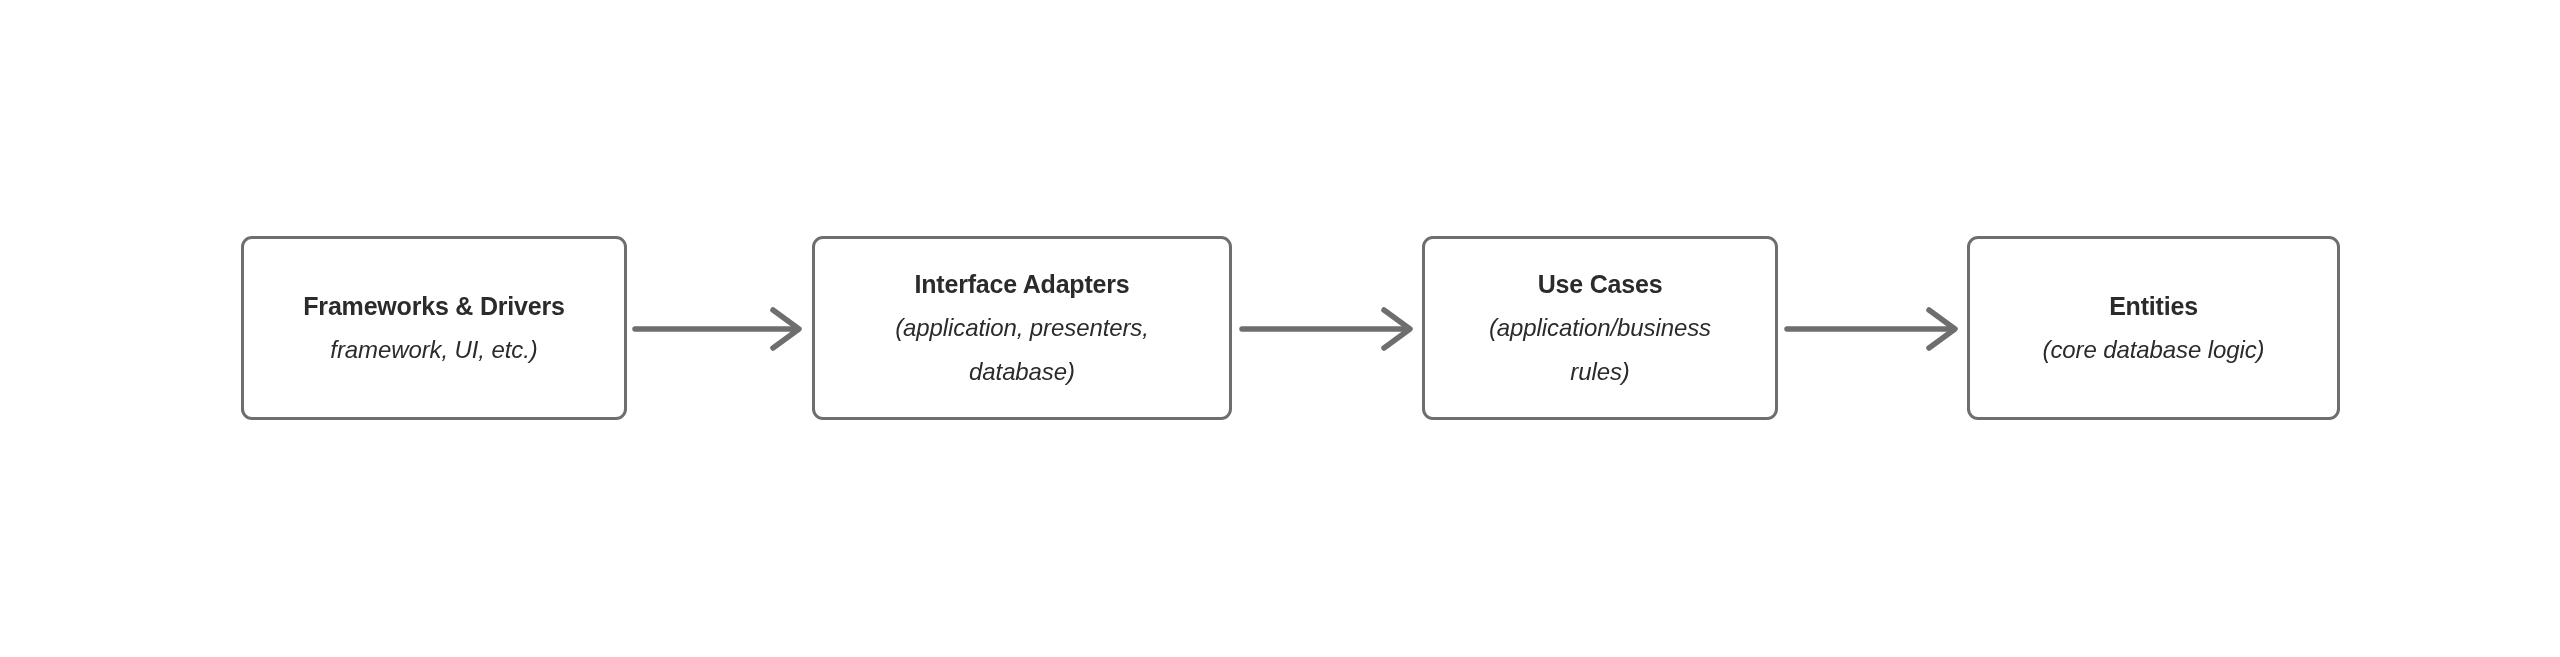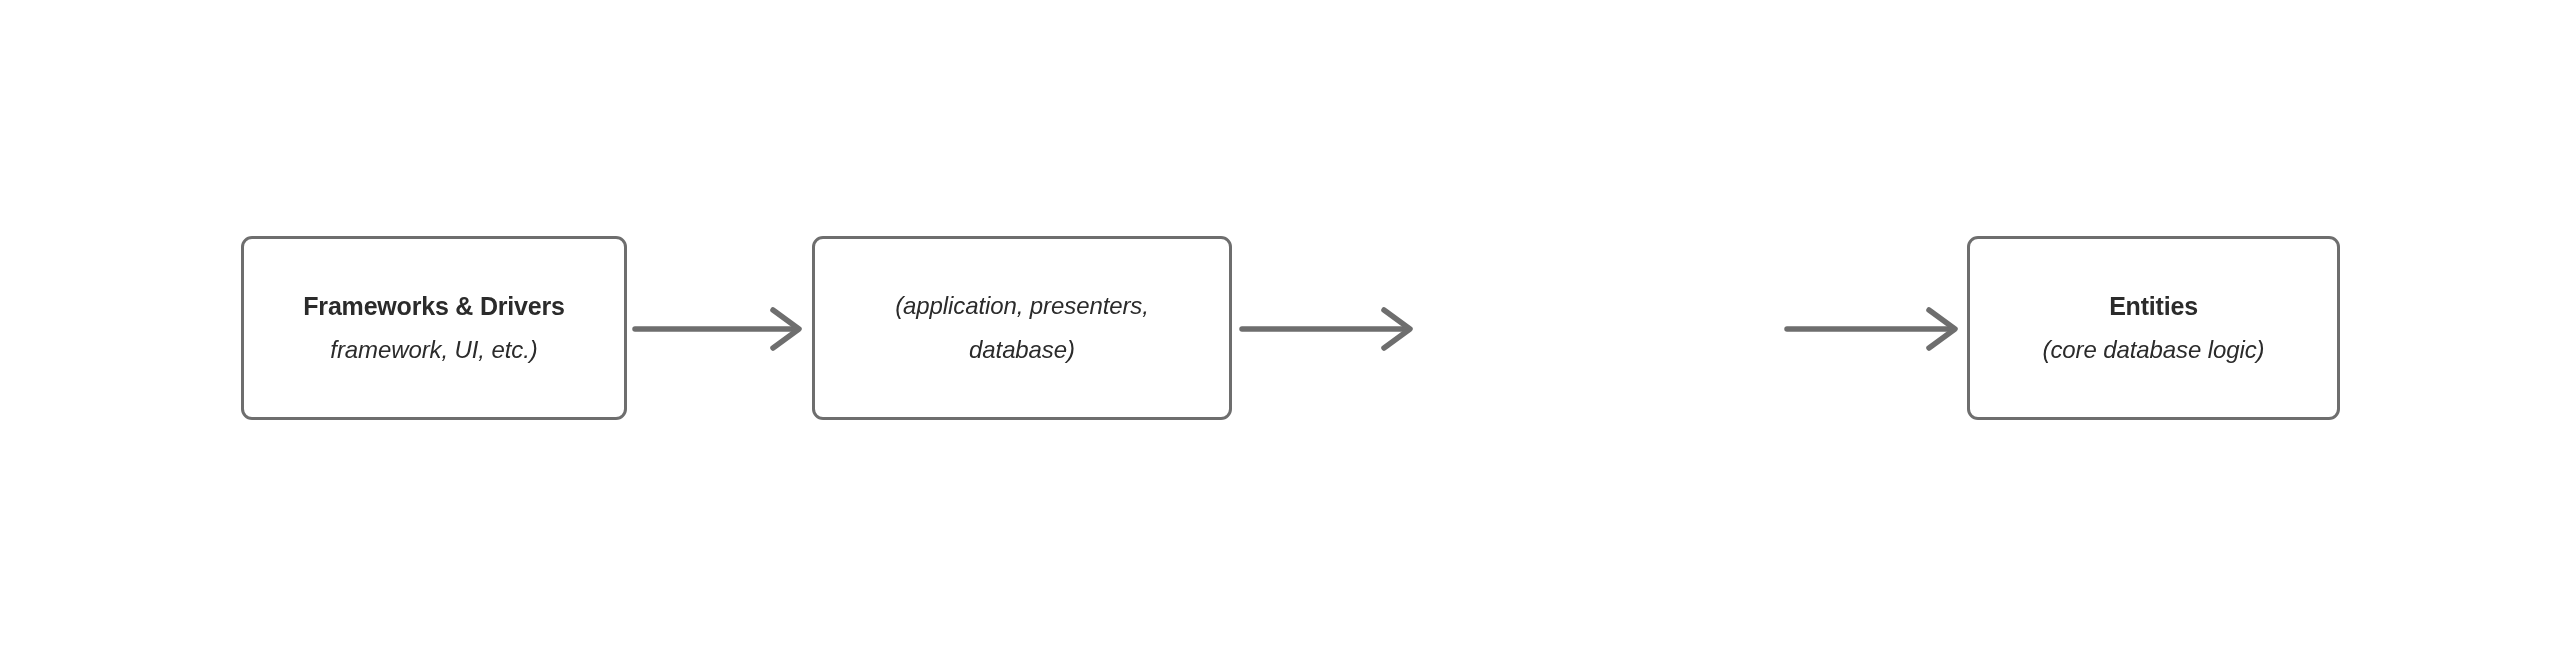--- a/index.html
+++ b/index.html
@@ -86,31 +86,37 @@
     </div>
 
     <div class="flow-arrow" style="left:632px; width:172px;">
       <svg width="172" height="50" viewBox="0 0 172 50" fill="none">
         <path d="M3 25 L162 25" stroke="#6e6e6e" stroke-width="5.5" stroke-linecap="round"></path>
         <path d="M141 6 L167 25 L141 44" stroke="#6e6e6e" stroke-width="5.5" stroke-linecap="round" stroke-linejoin="round" fill="none"></path>
       </svg>
     </div>
 
     <div class="layer-box" style="left:812px; width:420px;">
+      <div class="layer-title">Interface Adapters</div>
       <div class="layer-subtitle">(application, presenters,</div>
       <div class="layer-subtitle">database)</div>
     </div>
 
     <div class="flow-arrow" style="left:1239px; width:176px;">
       <svg width="176" height="50" viewBox="0 0 176 50" fill="none">
         <path d="M3 25 L166 25" stroke="#6e6e6e" stroke-width="5.5" stroke-linecap="round"></path>
         <path d="M145 6 L171 25 L145 44" stroke="#6e6e6e" stroke-width="5.5" stroke-linecap="round" stroke-linejoin="round" fill="none"></path>
       </svg>
     </div>
 
+    <div class="layer-box" style="left:1422px; width:356px;">
+      <div class="layer-title">Use Cases</div>
+      <div class="layer-subtitle">(application/business</div>
+      <div class="layer-subtitle">rules)</div>
+    </div>
 
     <div class="flow-arrow" style="left:1784px; width:176px;">
       <svg width="176" height="50" viewBox="0 0 176 50" fill="none">
         <path d="M3 25 L166 25" stroke="#6e6e6e" stroke-width="5.5" stroke-linecap="round"></path>
         <path d="M145 6 L171 25 L145 44" stroke="#6e6e6e" stroke-width="5.5" stroke-linecap="round" stroke-linejoin="round" fill="none"></path>
       </svg>
     </div>
 
     <div class="layer-box" style="left:1967px; width:373px;align-items:center;">
       <div class="layer-title">Entities</div>

